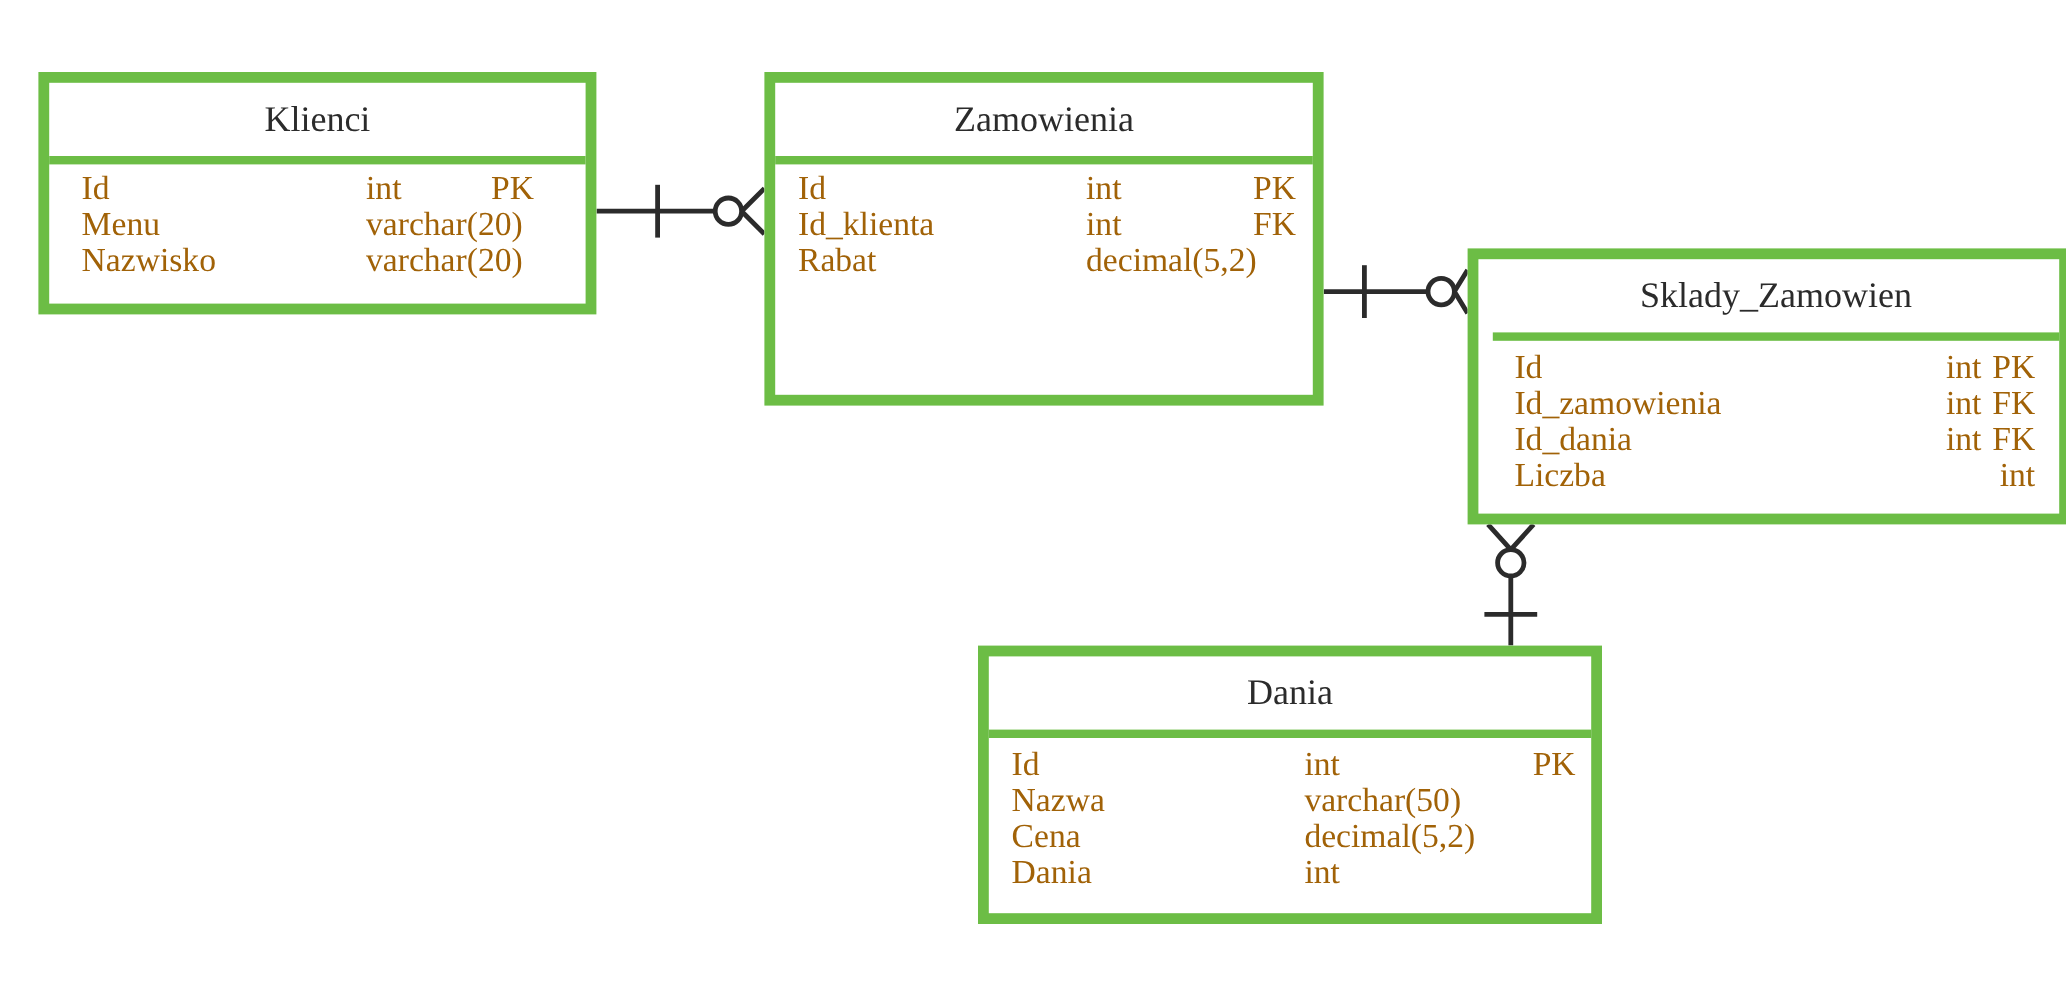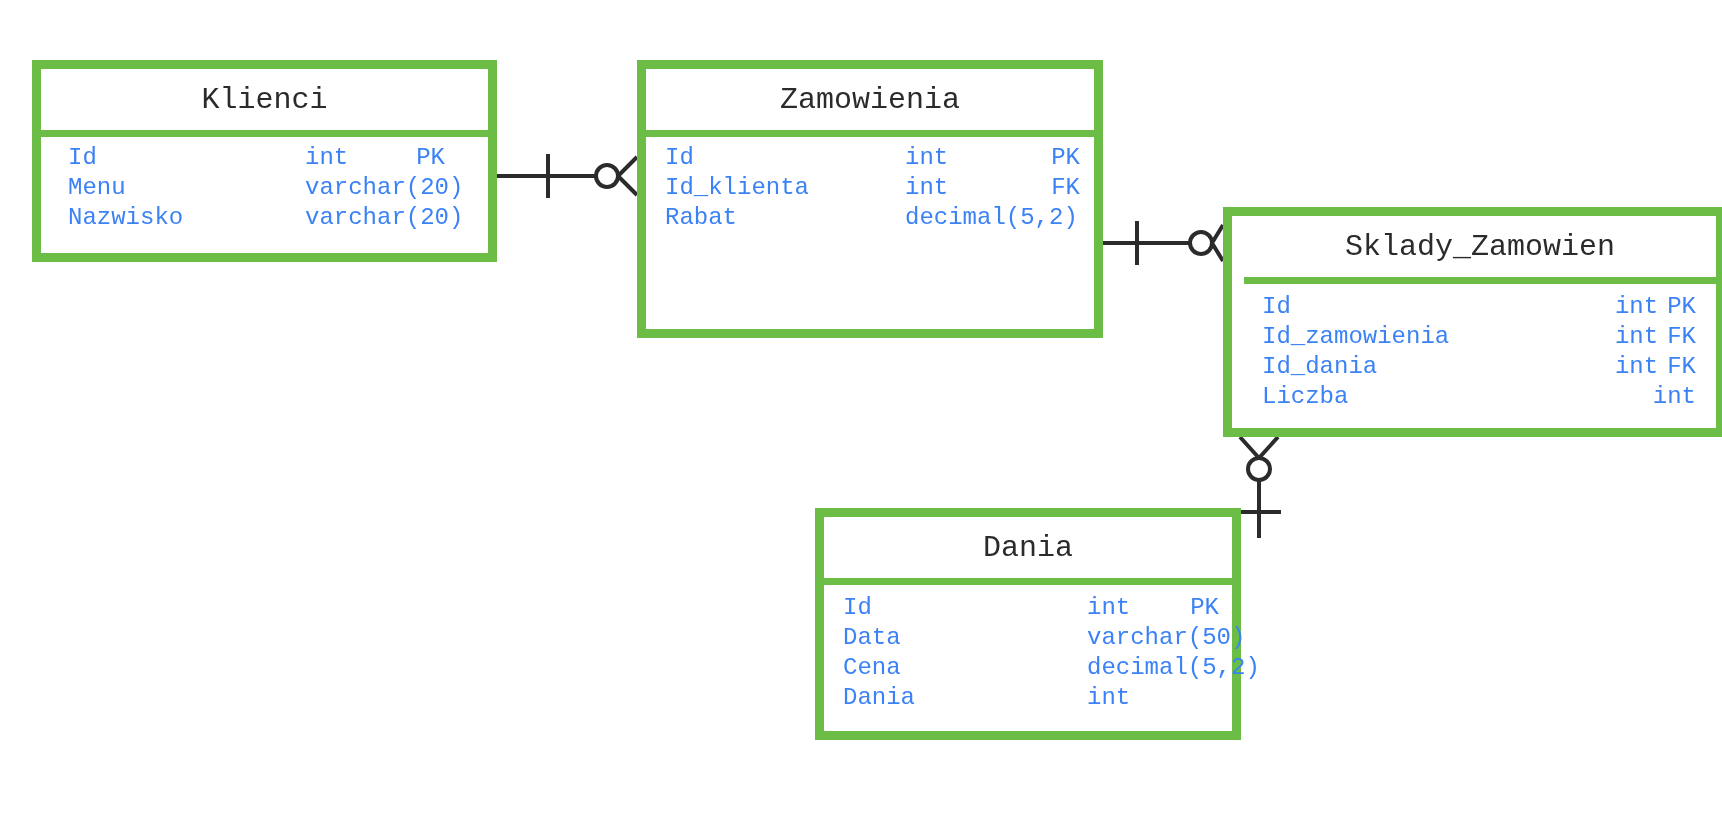--- a/index.html
+++ b/index.html
@@ -1,43 +1,43 @@
 <!DOCTYPE html>
 <html><head>
 <meta charset="utf-8">
 <style>
   html, body { margin: 0; padding: 0; background: #ffffff; }
   .canvas {
     position: relative;
     width: 1722px;
     height: 824px;
     background: #ffffff;
-    font-family: Liberation Mono, monospace;
+    font-family: Liberation Serif, serif;
     color: #2b2b2b;
     overflow: hidden;
   }
   .entity {
     position: absolute;
     box-sizing: border-box;
     background: #ffffff;
     border: 9px solid #6cbd45;
   }
   .entity .title {
     height: 61px;
     border-bottom: 7px solid #6cbd45;
     display: flex;
     align-items: center;
     justify-content: center;
     font-size: 30px;
     color: #2b2b2b;
     white-space: nowrap;
   }
   .entity .rows {
-    font-size: 24px;
-    color: #3b82f6;
+    font-size: 28px;
+    color: #a16207;
   }
   .row { display: flex; line-height: 30px; white-space: nowrap; }
   .row .nm { flex: 0 0 auto; }
   .row .tp { flex: 0 0 auto; }
   .row .ky { margin-left: auto; }
 
   
   #e-klienci   { left: 32px;   top: 60px;  width: 465px; height: 202px; }
   #e-klienci .rows { padding: 6px 43px 0 27px; }
   #e-klienci .nm { width: 237px; }
@@ -46,21 +46,21 @@
   #e-zamowienia .rows { padding: 6px 14px 0 19px; }
   #e-zamowienia .nm { width: 240px; }
 
   #e-sklady    { left: 1223px; top: 207px; width: 502px; height: 230px; padding-left: 12px; }
   #e-sklady .rows { padding: 8px 20px 0 18px; }
   #e-sklady .row .nm { flex: 1 1 auto; }
   #e-sklady .row .tp { margin-left: auto; }
   #e-sklady .row .ky { margin-left: 9px; }
   #e-sklady .row .ky:empty { margin-left: 0; }
 
-  #e-dania     { left: 815px;  top: 508px; width: 426px; height: 232px; }
+  #e-dania     { left: 815px;  top: 538px; width: 520px; height: 232px; }
   #e-dania .rows { padding: 8px 13px 0 19px; }
   #e-dania .nm { width: 244px; }
 
   .connector-layer {
     position: absolute;
     left: 0; top: 0;
     width: 1722px; height: 824px;
     pointer-events: none;
   }
 </style>
@@ -163,21 +163,21 @@
 
   <div class="entity" id="e-dania">
     <div class="title">Dania</div>
     <div class="rows">
       <div class="row">
         <span class="nm">Id</span>
         <span class="tp">int</span>
         <span class="ky">PK</span>
       </div>
       <div class="row">
-        <span class="nm">Data</span>
+        <span class="nm">Nazwa</span>
         <span class="tp">varchar(50)</span>
         <span class="ky"></span>
       </div>
       <div class="row">
         <span class="nm">Cena</span>
         <span class="tp">decimal(5,2)</span>
         <span class="ky"></span>
       </div>
       <div class="row">
         <span class="nm">Dania</span>

